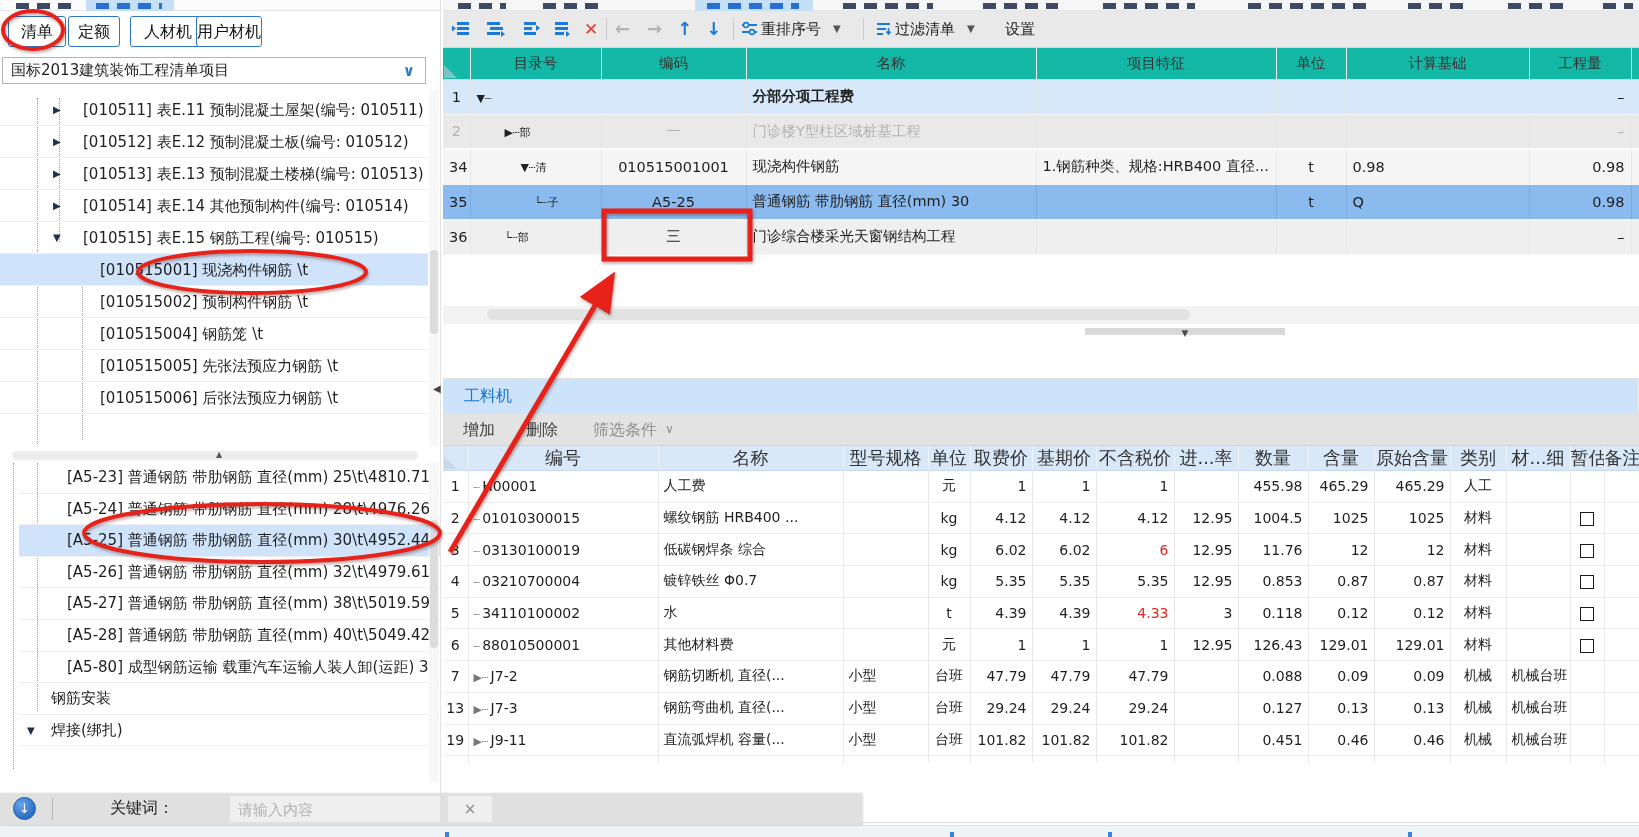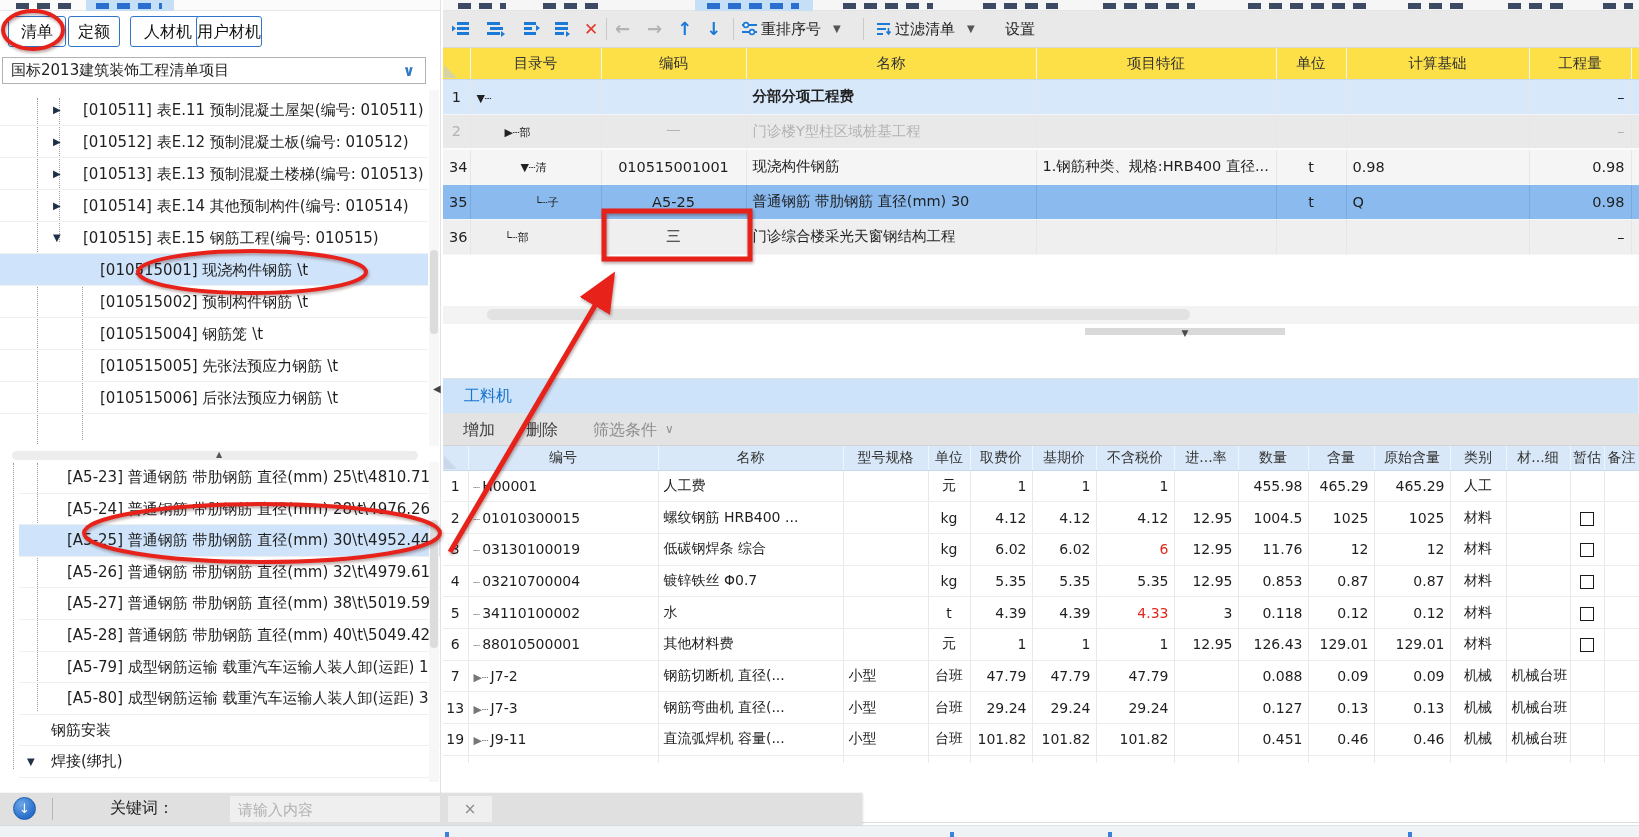--- a/index.html
+++ b/index.html
@@ -71,21 +71,21 @@
   .ti { position:absolute; top:7px; height:22px; cursor:pointer; }
   .tsep { position:absolute; top:7px; height:22px; width:1px; background:#c9c9c9; }
   .tarrow { font-size:18px; font-weight:bold; line-height:22px; }
   .gray { color:#b3b3b3; } .blue { color:#1b7ad8; }
   .tlabel { font-size:15px; color:#222; line-height:22px; }
   .tcaret { font-size:10px; color:#555; line-height:22px; }
   .redx { color:#e23b2e; font-size:17px; font-weight:bold; line-height:22px; }
 
   table { border-collapse:collapse; table-layout:fixed; }
   .mtable { position:absolute; left:0; top:48px; width:1196px; font-size:14.5px; }
-  .mtable th { height:31px; background:#fde047; font-weight:normal; color:#333; border-right:1px solid #eef5fc; border-bottom:1px solid #c8d9ec; overflow:hidden; }
+  .mtable th { height:31px; background:#14b8a6; font-weight:normal; color:#333; border-right:1px solid #eef5fc; border-bottom:1px solid #c8d9ec; overflow:hidden; }
   .mtable td { height:35px; border-right:1px solid #e6e6e6; border-bottom:1px solid #f5f5f5; overflow:hidden; white-space:nowrap; padding:0 6px; }
   .mtable tr.sum td { background:#d8e8fb; }
   .mtable tr.sum td.name { font-weight:bold; }
   .mtable tr.gray td { background:#e9e9e9; border-bottom:2px solid #fbfbfb; }
   .mtable tr.lite td { background:#f5f5f5; }
   .mtable tr.g2 td { background:#efefef; }
   .mtable tr.sel td { background:#8abaee; border-right:1px solid #7aa9de; }
   .mtable td.c { text-align:center; } .mtable td.r { text-align:right; }
   .dirg { font-size:11px; color:#222; display:inline-block; }
   .d1 { margin-left:28px; } .d2 { margin-left:44px; } .d3 { margin-left:58px; }
@@ -99,21 +99,21 @@
   .collapse { position:absolute; left:-10px; top:383px; font-size:10px; color:#444; }
 
   .dtabs { position:absolute; left:0; top:378px; width:1196px; height:35px; border-top:1px solid #e0e0e0; display:flex;flex-direction:column; }
   .dtab { height:35px; line-height:34px; padding:0 21px; font-size:16px; color:#333; border-right:1px solid #ececec; cursor:pointer; background:#fff; }
   .dtab.active { background:#cce3f9; color:#1a74cf; }
   .dactions { position:absolute; left:0; top:413px; width:1196px; height:33px; background:#e3e3e3; border-bottom:1px solid #d3d3d3; }
   .abtn { position:absolute; top:0; font-size:16px; line-height:33px; color:#404040; cursor:pointer; }
   .abtn.dim { color:#8e8e8e; }
 
   .dtable { position:absolute; left:0; top:446px; width:1196px; font-size:14px; }
-  .dtable th { height:24px; background:#d9e8f9; font-weight:normal; color:#333; font-size:14px; border-right:1px solid #eef5fc; border-bottom:1px solid #c8d9ec; overflow:hidden; white-space:nowrap; }
+  .dtable th { height:24px; background:#d9e8f9; font-weight:normal; color:#333; font-size:18px; border-right:1px solid #eef5fc; border-bottom:1px solid #c8d9ec; overflow:hidden; white-space:nowrap; }
   .dtable td { height:31.7px; border-right:1px solid #e8e8e8; border-bottom:1px solid #ececec; overflow:hidden; white-space:nowrap; padding:0 5px; background:#fff; }
   .dtable td.c { text-align:center; padding:0 2px; } .dtable td.r { text-align:right; }
   .dtable .red { color:#e0281c; }
   .pre { color:#777; font-size:11px; margin-right:2px; }
   .chk { display:inline-block; width:14px; height:14px; border:1.5px solid #1a1a1a; background:#fff; vertical-align:middle; }
   .empty-strip { position:absolute; left:0; top:763px; width:1196px; height:60px; background:#fff; border-bottom:1px solid #dcdcdc; }
 
   
   #anno { position:absolute; left:0; top:0; width:1639px; height:837px; pointer-events:none; z-index:40;
           filter:drop-shadow(1px 2px 1.5px rgba(60,0,0,.35)); }
@@ -237,24 +237,20 @@
         <div class="lrow lv2">
 
           <span class="lbl">[A5-27] 普通钢筋 带肋钢筋 直径(mm) 38\t\5019.59</span>
         </div>
 
         <div class="lrow lv2">
 
           <span class="lbl">[A5-28] 普通钢筋 带肋钢筋 直径(mm) 40\t\5049.42</span>
         </div>
 
-        <div class="lrow lv2">
-
-          <span class="lbl">[A5-79] 成型钢筋运输 载重汽车运输人装人卸(运距) 1</span>
-        </div>
 
         <div class="lrow lv2">
 
           <span class="lbl">[A5-80] 成型钢筋运输 载重汽车运输人装人卸(运距) 3</span>
         </div>
 
         <div class="lrow lv1">
 
           <span class="lbl">钢筋安装</span>
         </div>

